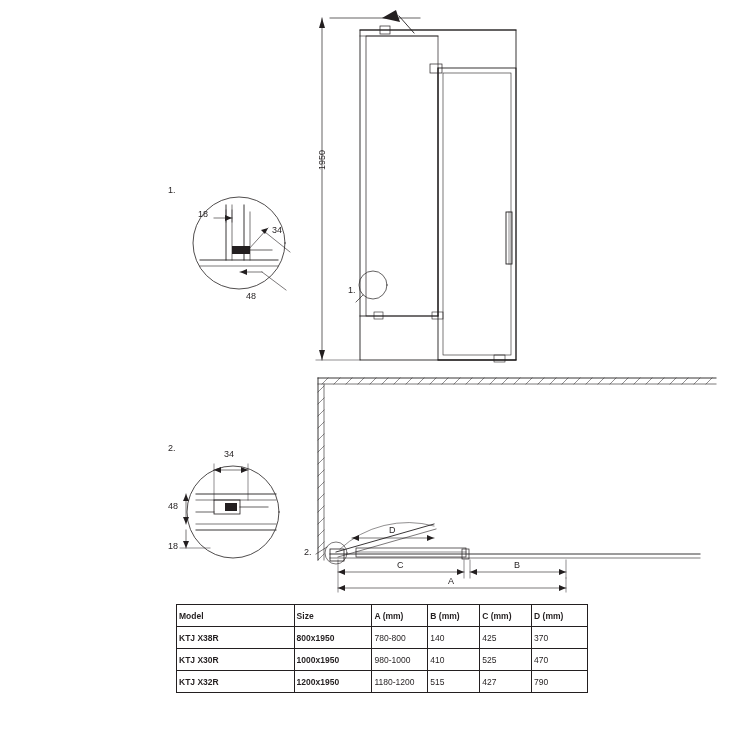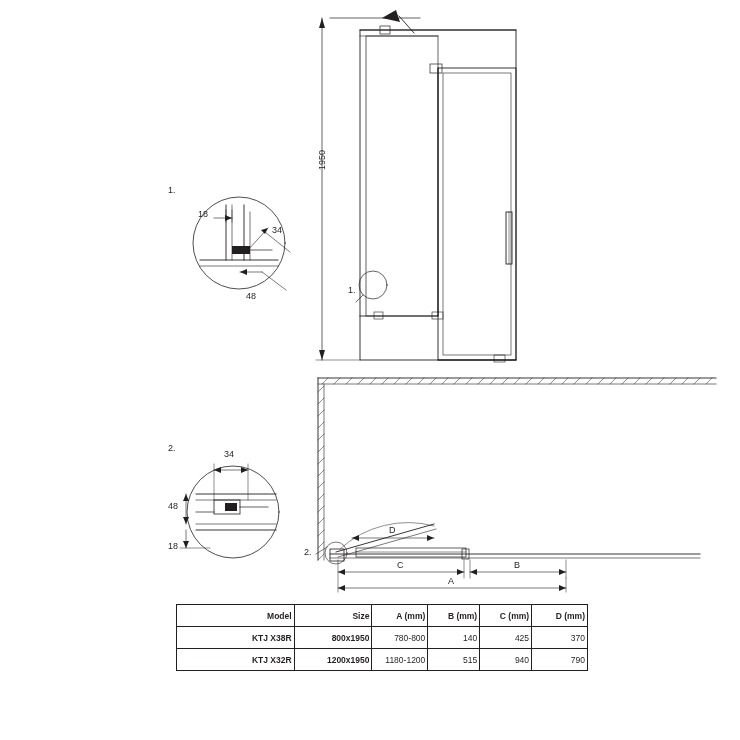--- a/index.html
+++ b/index.html
@@ -42,21 +42,21 @@
   table.spec {
     position: absolute;
     left: 176px;
     top: 604px;
     width: 412px;
     border-collapse: collapse;
     font-size: 8.5px;
   }
   table.spec th, table.spec td {
     border: 1px solid #231f20;
-    text-align: right;
+    text-align: left;
     height: 21px;
     padding: 0 2px;
     font-weight: normal;
     color: #231f20;
   }
   table.spec thead th {
     font-weight: bold;
     font-size: 8.5px;
   }
   table.spec td.model {
@@ -307,23 +307,31 @@
     <tbody>
       <tr>
         <td class="model">KTJ X38R</td>
         <td class="size">800x1950</td>
         <td>780-800</td>
         <td>140</td>
         <td>425</td>
         <td>370</td>
       </tr>
       <tr>
+        <td class="model">KTJ X30R</td>
+        <td class="size">1000x1950</td>
+        <td>980-1000</td>
+        <td>410</td>
+        <td>525</td>
+        <td>470</td>
+      </tr>
+      <tr>
         <td class="model">KTJ X32R</td>
         <td class="size">1200x1950</td>
         <td>1180-1200</td>
         <td>515</td>
-        <td>940</td>
+        <td>427</td>
         <td>790</td>
       </tr>
     </tbody>
   </table>
 
 </div>
 
 </body></html>

